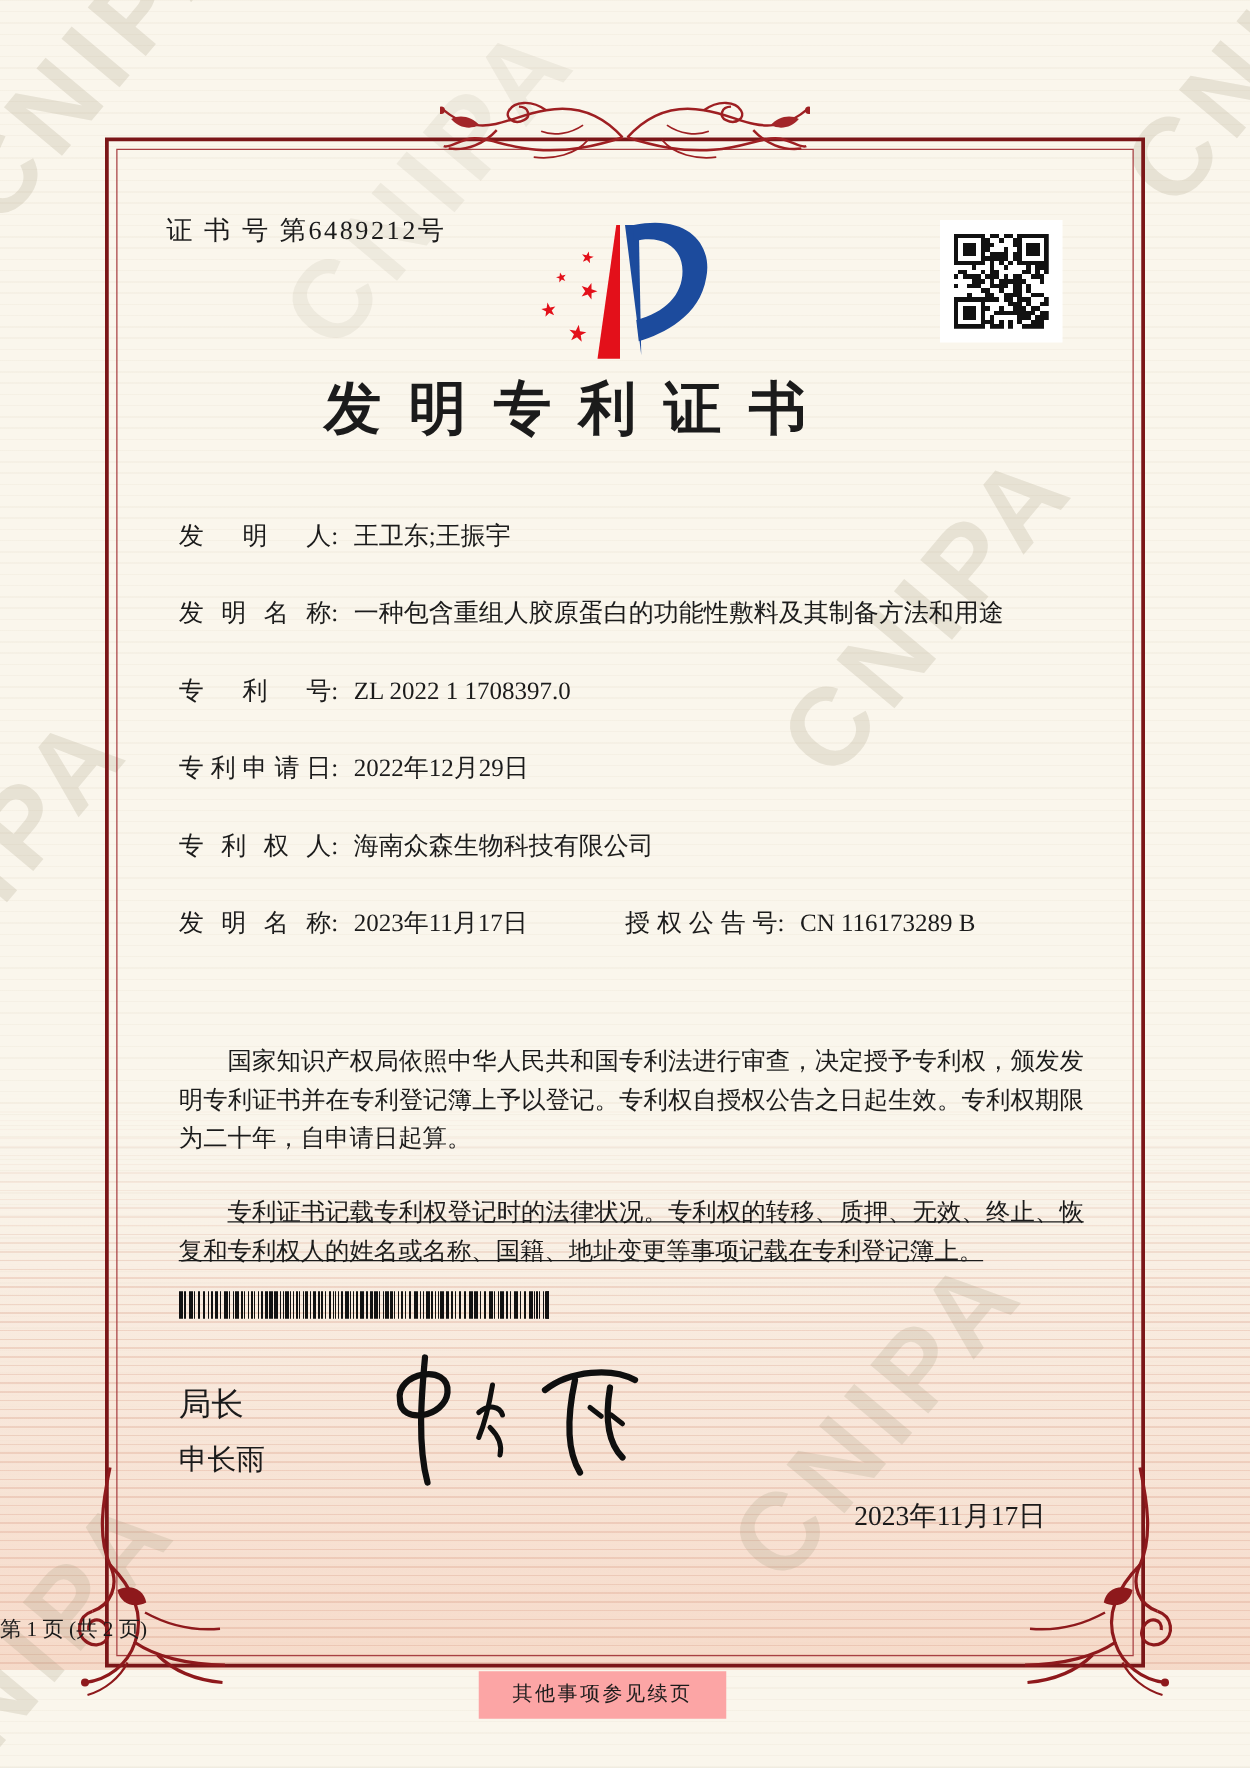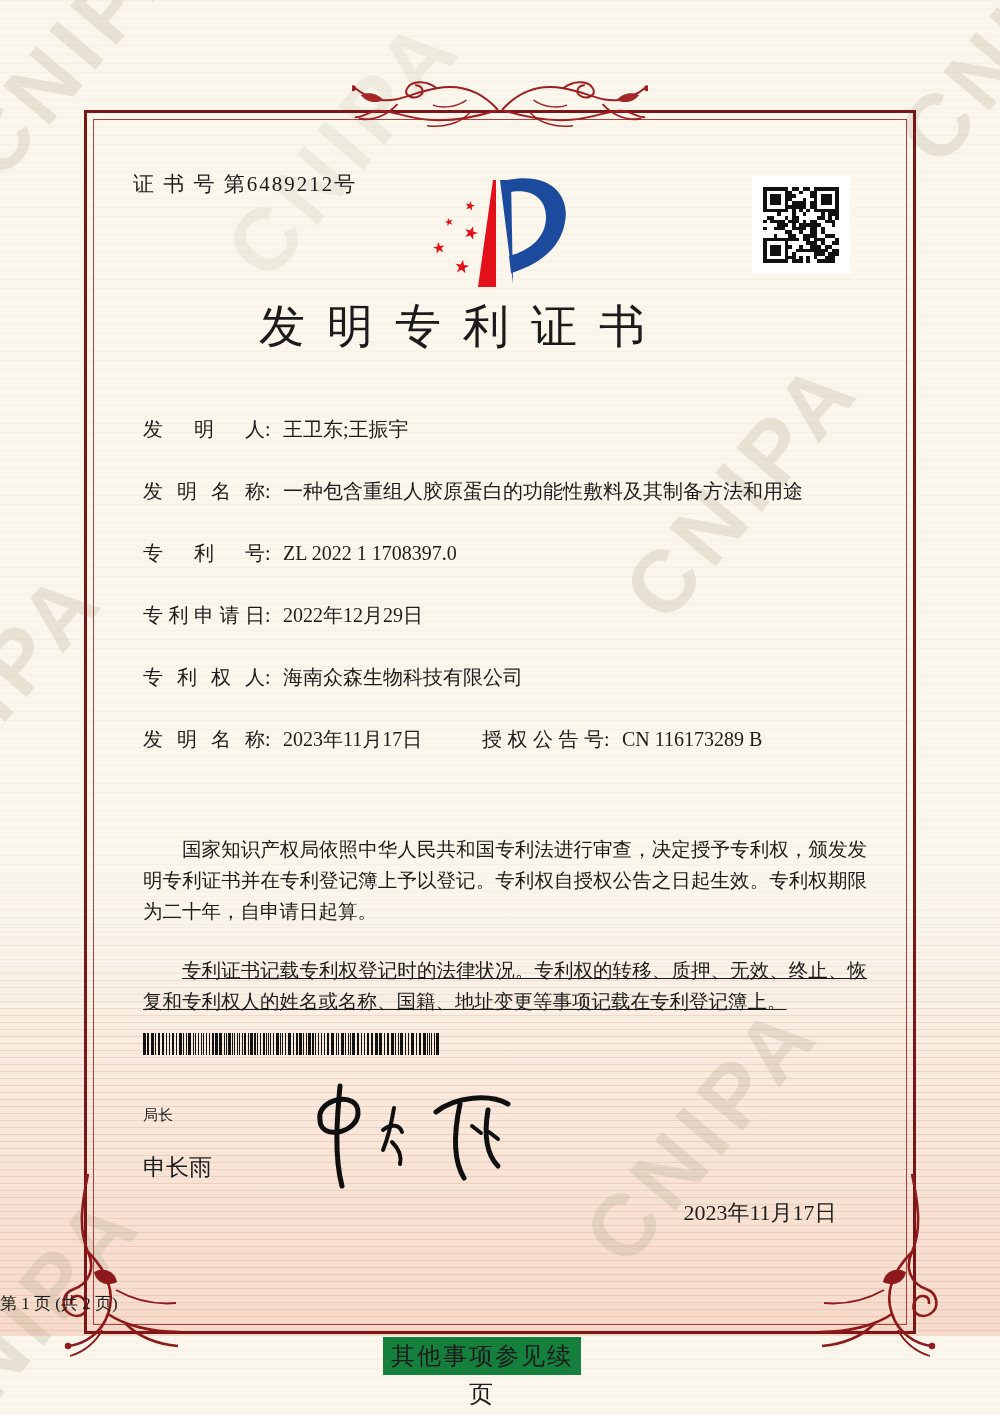--- a/index.html
+++ b/index.html
@@ -40,43 +40,43 @@
     border:1.5px solid #a84043; }
   .ornament{ position:absolute; }
   .orn-top{ left:352px; top:80px; width:296px; height:54px; }
   .orn-bl{ left:58px; top:1172px; width:128px; height:200px; }
   .orn-br{ left:814px; top:1172px; width:128px; height:200px; transform:scaleX(-1); }
   .cert-no{ position:absolute; left:133px; top:170px; font-size:21px; letter-spacing:2px; }
   .logo{ position:absolute; left:396px; top:160px; width:252px; height:150px; }
   .qr-box{ position:absolute; left:752px; top:176px; width:98px; height:98px; background:#ffffff; }
   .qr-box svg{ position:absolute; left:11px; top:11px; }
   .title{ position:absolute; left:0; top:296px; width:904px; text-align:center;
-    font-size:46px; font-weight:normal; letter-spacing:22px; text-indent:22px; }
+    font-size:46px; font-weight:bold; letter-spacing:22px; text-indent:22px; }
   .fields{ position:absolute; left:143px; top:414px; width:724px; font-size:20px; }
   .row{ margin-bottom:32px; line-height:30px; }
   .lbl{ display:inline-block; width:122px; text-align:justify; text-align-last:justify; vertical-align:top; }
   .colon{ display:inline-block; width:18px; vertical-align:top; }
   .val{ display:inline-block; vertical-align:top; max-width:568px; }
   .row-addr{ margin-bottom:0; }
   .row-grant{ position:relative; }
-  .g2{ position:absolute; left:339px; top:0; white-space:nowrap; }
+  .g2{ position:absolute; left:357px; top:0; white-space:nowrap; }
   .body-text{ position:absolute; left:143px; top:834px; width:724px;
     font-size:19.5px; line-height:31px; text-align:justify; }
   .body-text p{ text-indent:2em; }
   .body-text p + p{ margin-top:28px;text-decoration:underline; }
   .barcode{ position:absolute; left:143px; top:1033px; width:298px; height:22px; }
-  .director-title{ position:absolute; left:143px; top:1106px; font-size:15px;
+  .director-title{ position:absolute; left:143px; top:1106px; font-size:26px;
     font-family:"Liberation Sans","DejaVu Sans",sans-serif; }
   .director-name{ position:absolute; left:143px; top:1152px; font-size:23px;
     font-family:"Liberation Sans","DejaVu Sans",sans-serif; }
   .signature{ position:absolute; left:290px; top:1078px; width:250px; height:116px; }
   .issue-date{ position:absolute; left:630px; top:1198px; width:260px; text-align:center; font-size:22px; }
   .page-num{ position:absolute; left:0; top:1292px; width:962px; text-align:left; font-size:17px; }
-  .note{ position:absolute; left:383px; top:1337px; width:198px; height:38px; background:#15803d;
-    text-align:center; line-height:38px; font-size:24px; letter-spacing:2px; }
+  .note{ position:absolute; left:383px; top:1337px; width:198px; height:38px; background:#fca5a5;
+    text-align:center; line-height:38px; font-size:16px; letter-spacing:2px; }
 </style>
 </head>
 <body>
 
 <div class="page">
 
   <div class="waves"></div>
 
   <span class="wm wm1">CNIPA</span>
   <span class="wm wm2">CNIPA</span>

